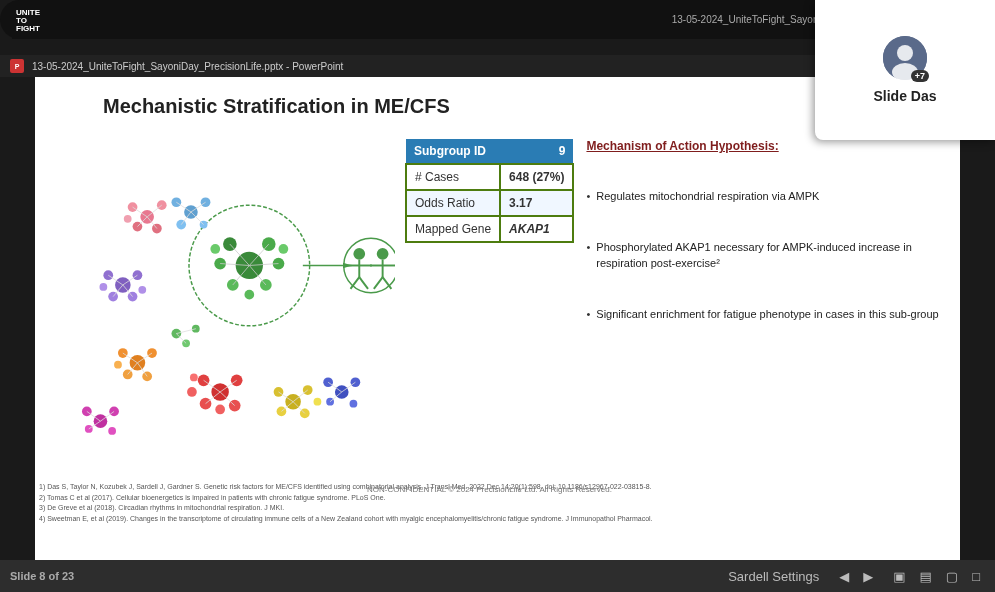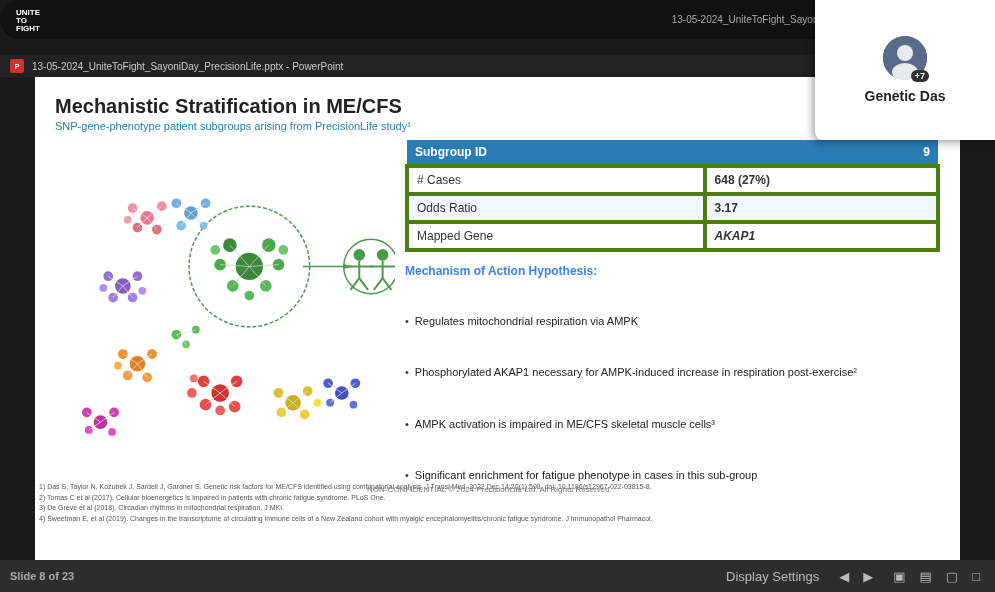--- a/index.html
+++ b/index.html
@@ -158,20 +158,21 @@
       position: relative;
       background: #fff;
     }
 
     
     #slide-header {
       display: flex;
       justify-content: space-between;
       align-items: flex-start;
       margin-bottom: 8px;
+      margin-left: 48px;
     }
     #slide-title {
       font-size: 20px;
       font-weight: bold;
       color: #222;
     }
     #slide-subtitle {
       font-size: 11px;
       color: #2a7cb4;
       margin-top: 2px;
@@ -222,41 +223,42 @@
       color: white;
       padding: 5px 8px;
       text-align: left;
       font-weight: 600;
     }
     #stats-table th:last-child {
       text-align: right;
     }
     #stats-table td {
       padding: 5px 8px;
-      border: 4px solid #4d7c0f;
+      border: 2px solid #4d7c0f;
       color: #333;
     }
     #stats-table td:last-child {
       text-align: left;
       font-weight: 600;
     }
     #stats-table tr:nth-child(even) td {
       background: #f0f7ff;
     }
 
     
     #mechanism-section {
       flex: 1;
       font-size: 11px;
     }
     #mechanism-title {
       font-weight: bold;
       margin-bottom: 6px;
       font-size: 12px;
-      color: #3b82f6;
+      color: #7f1d1d;
+      text-decoration: underline;
     }
     #mechanism-list {
       list-style: none;
       padding: 0;
     }
     #mechanism-list li {
       display: flex;
       gap: 6px;
       margin-bottom: 5px;
       color: #222;
@@ -334,30 +336,29 @@
 
 <div id="user-panel">
   <div id="avatar-icon">
     <svg width="44" height="44" viewBox="0 0 44 44">
       <circle cx="22" cy="22" r="22" fill="#5a6a8a"></circle>
       <circle cx="22" cy="17" r="8" fill="#fff" opacity="0.85"></circle>
       <ellipse cx="22" cy="36" rx="13" ry="9" fill="#fff" opacity="0.85"></ellipse>
     </svg>
     <div id="avatar-badge">+7</div>
   </div>
-  <div id="user-name">Genetic Das</div>
+  <div id="user-name">Slide Das</div>
 </div>
 
 <div id="slide-area">
   <div id="slide-content">
 
     <div id="slide-header">
       <div>
         <div id="slide-title">Mechanistic Stratification in ME/CFS</div>
-        <div id="slide-subtitle">SNP-gene-phenotype patient subgroups arising from PrecisionLife study¹</div>
       </div>
       <div id="pl-logo">
         <div class="pl-circle">
           <span>pl</span>
         </div>
         <span class="pl-text">precision</span>
       </div>
     </div>
 
     <div id="slide-body">
@@ -494,21 +495,21 @@
           <circle cx="28" cy="280" r="5" fill="#d040b0"></circle>
           <circle cx="56" cy="280" r="5" fill="#d040b0"></circle>
           <circle cx="30" cy="298" r="4" fill="#e050c0"></circle>
           <circle cx="54" cy="300" r="4" fill="#e050c0"></circle>
           <line x1="42" y1="290" x2="28" y2="280" stroke="#ddd" stroke-width="0.8"></line>
           <line x1="42" y1="290" x2="56" y2="280" stroke="#ddd" stroke-width="0.8"></line>
           <line x1="42" y1="290" x2="30" y2="298" stroke="#ddd" stroke-width="0.8"></line>
         </svg>
       </div>
 
-      <div id="right-info-area" style="flex:1; display:flex; flex-direction:column; gap:12px;">
+      <div id="right-info-area" style="flex:1; display:flex; gap:12px;">
 
         <div>
           <table id="stats-table">
             <thead>
               <tr>
                 <th>Subgroup ID</th>
                 <th>9</th>
               </tr>
             </thead>
             <tbody id="stats-body">
@@ -526,21 +527,20 @@
                 </tr>
               </tbody>
           </table>
         </div>
 
         <div id="mechanism-section">
           <div id="mechanism-title">Mechanism of Action Hypothesis:</div>
           <ul id="mechanism-list">
           <li>Regulates mitochondrial respiration via AMPK</li>
               <li>Phosphorylated AKAP1 necessary for AMPK-induced increase in respiration post-exercise²</li>
-              <li>AMPK activation is impaired in ME/CFS skeletal muscle cells³</li>
               <li style="font-weight: normal;">Significant enrichment for fatigue phenotype in cases in this sub-group</li>
             </ul>
         </div>
 
       </div>
     </div>
 
     <div id="references">
       <div id="refs-content">
           <div style="font-size: 7px; color: rgb(85, 85, 85); line-height: 1.5;">1) Das S, Taylor N, Kozubek J, Sardell J, Gardner S. Genetic risk factors for ME/CFS identified using combinatorial analysis. J Transl Med. 2022 Dec 14;20(1):598. doi: 10.1186/s12967-022-03815-8.</div>
@@ -553,21 +553,21 @@
 
     <div id="slide-counter">
     </div>
 
   </div>
 </div>
 
 <div id="bottom-bar">
   <span class="bottom-bar-text">Slide 8 of 23</span>
   <div class="bottom-bar-spacer"></div>
-  <span class="bottom-bar-btn">Display Settings</span>
+  <span class="bottom-bar-btn">Sardell Settings</span>
   <div class="bottom-bar-icon-group">
     <span class="bottom-bar-btn">◀</span>
     <span class="bottom-bar-btn">▶</span>
   </div>
   <div class="bottom-bar-icon-group">
     <span class="bottom-bar-btn">▣</span>
     <span class="bottom-bar-btn">▤</span>
     <span class="bottom-bar-btn">▢</span>
     <span class="bottom-bar-btn">□</span>
   </div>

